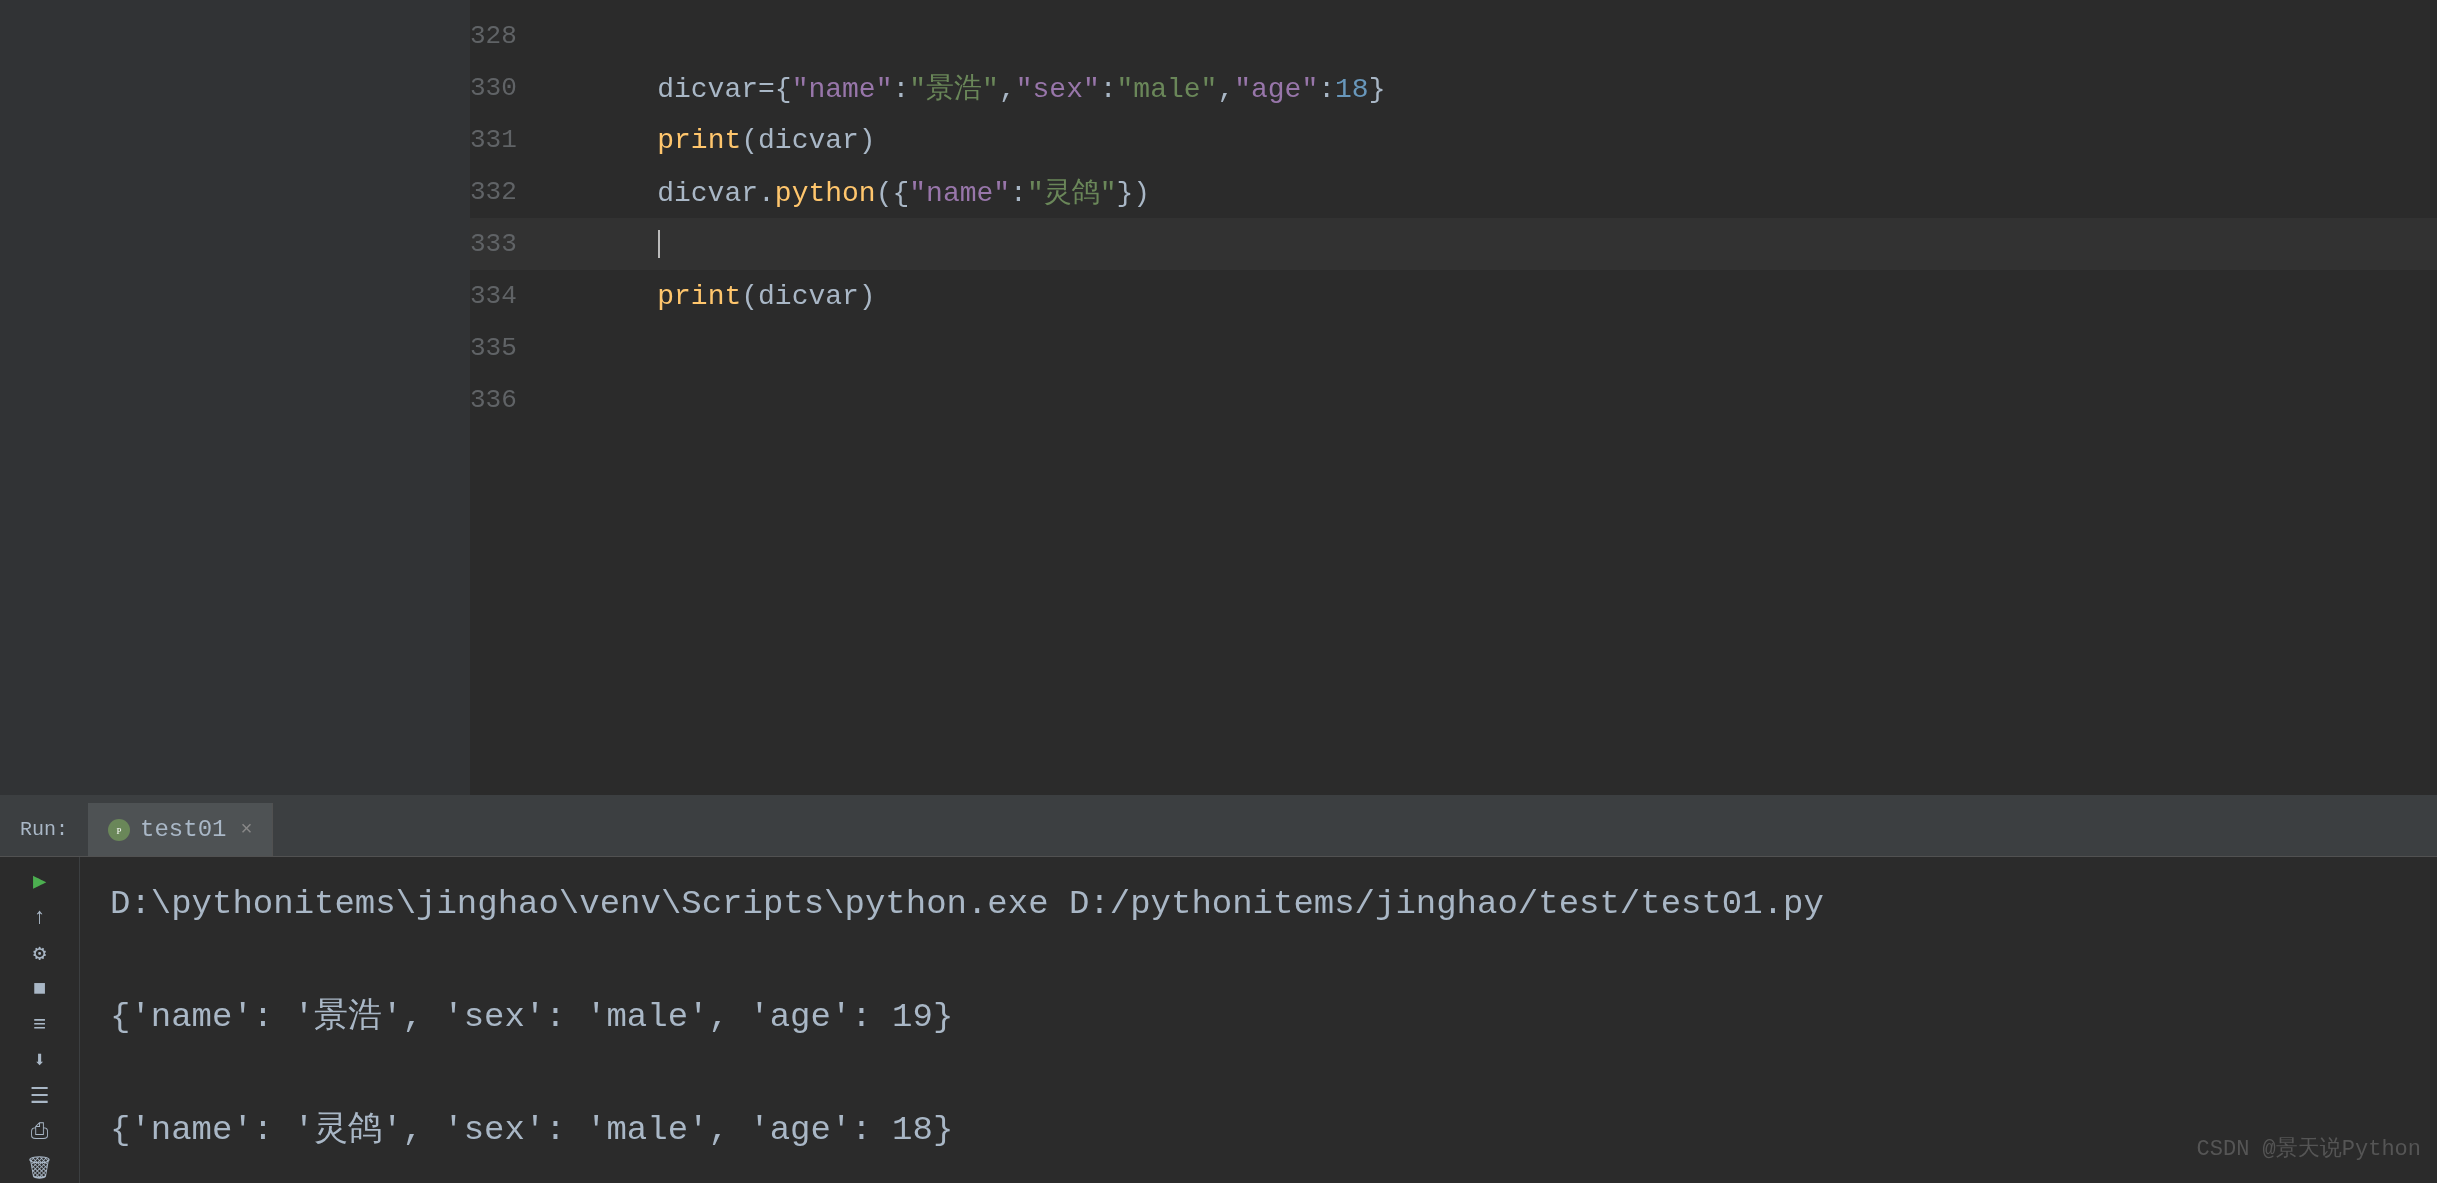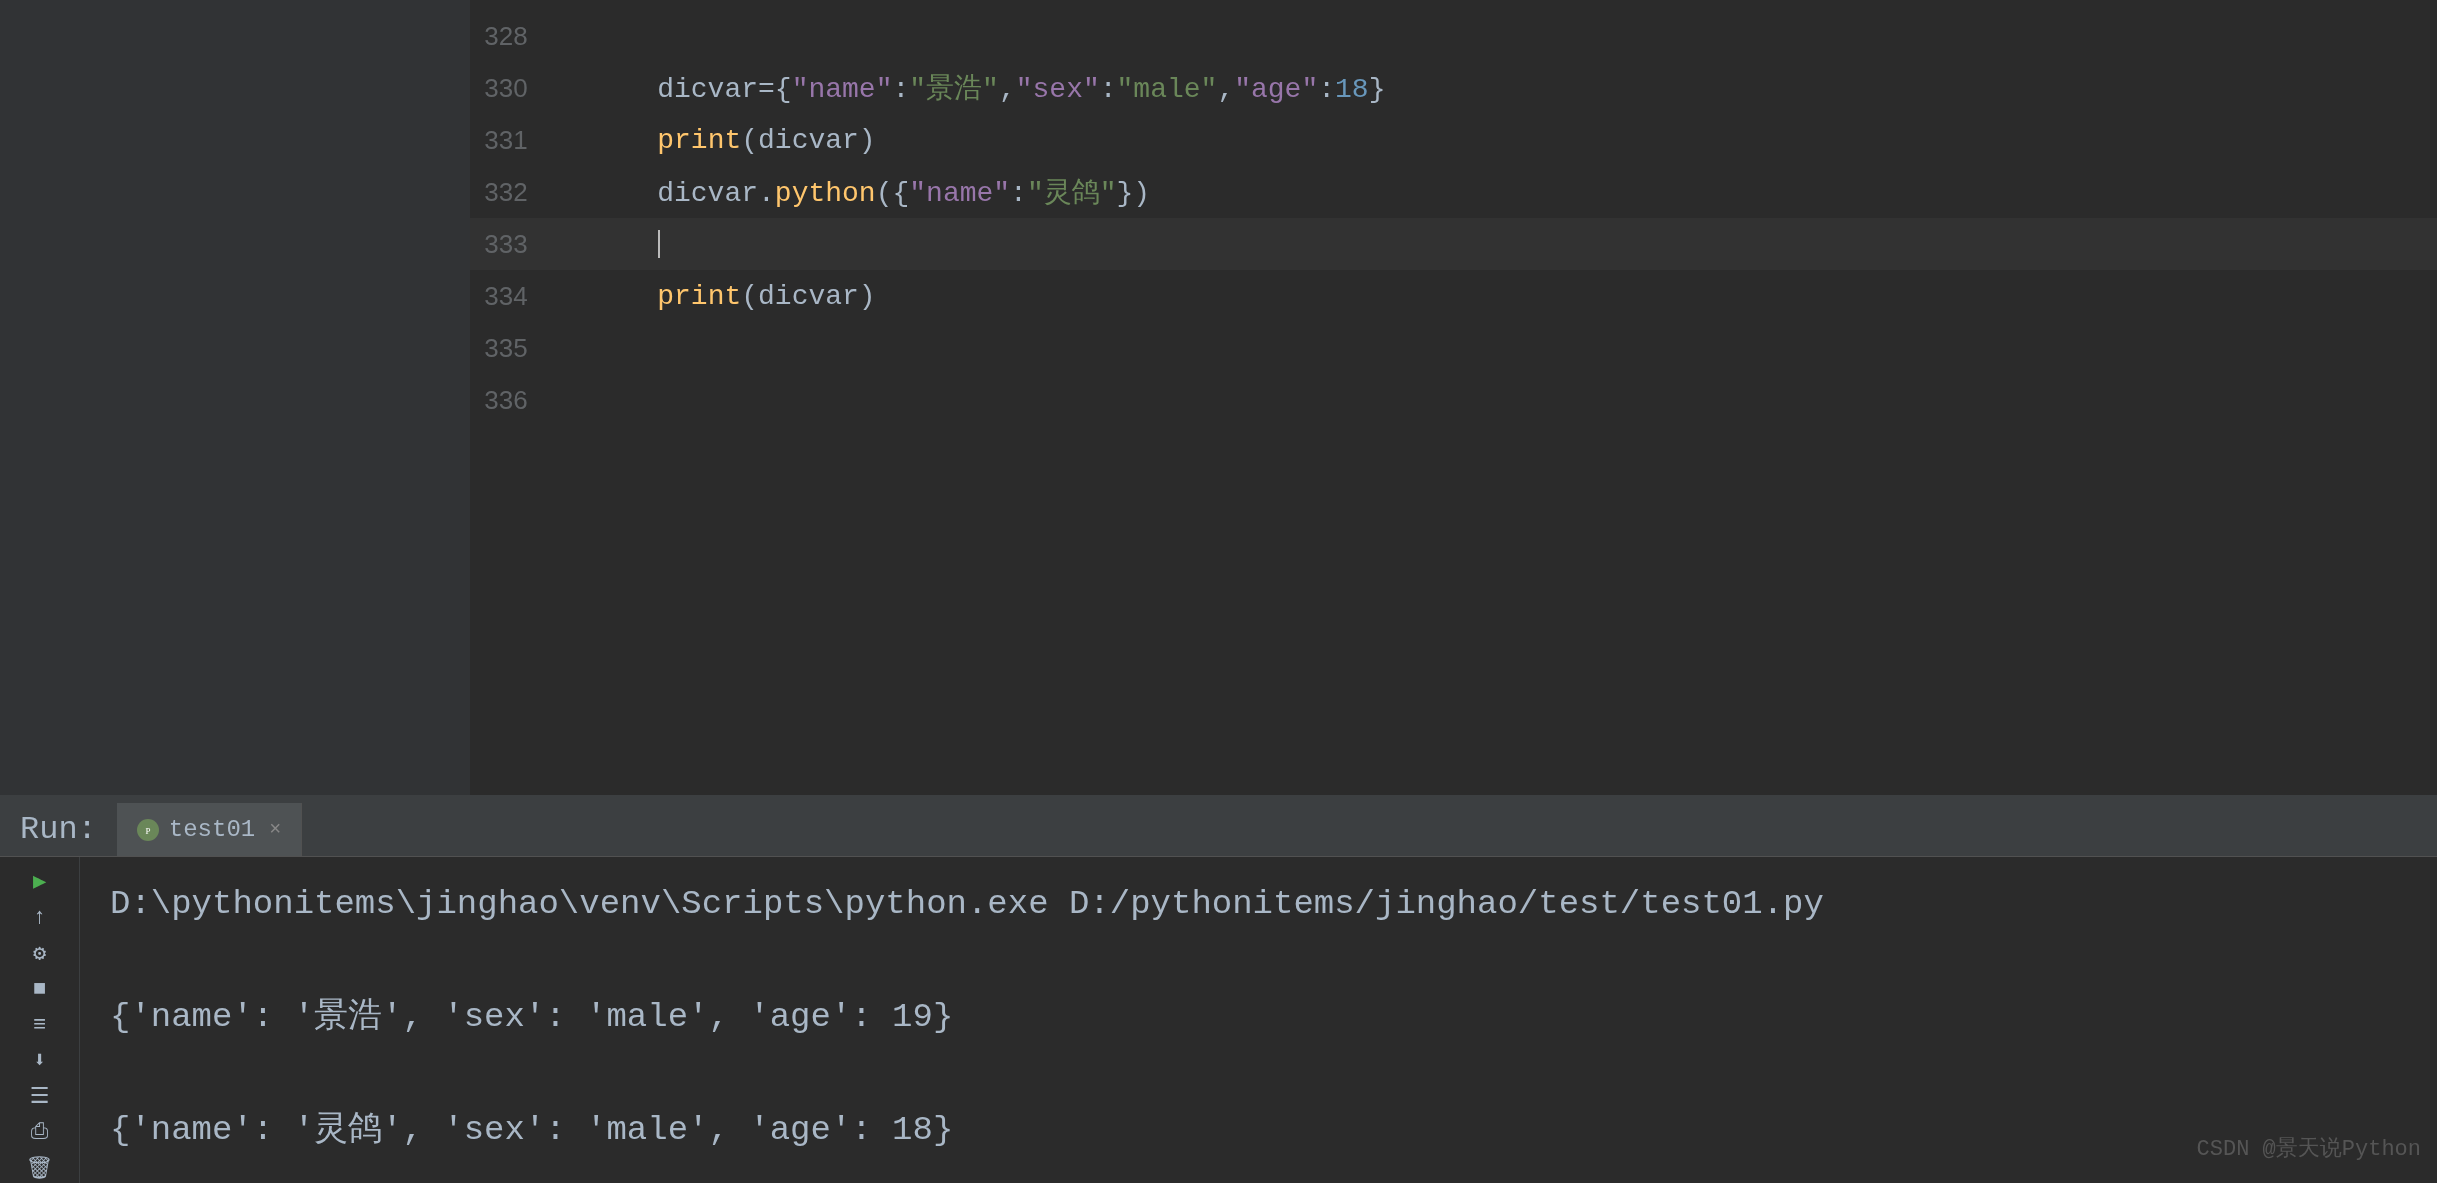--- a/index.html
+++ b/index.html
@@ -54,26 +54,26 @@
       height: 52px;
       min-height: 52px;
     }
 
     .code-line.active-line {
       background: #323232;
     }
 
     .line-number {
       width: 100px;
-      text-align: center;
+      text-align: left;
       padding-right: 28px;
       color: #606366;
       font-size: 26px;
       flex-shrink: 0;
-      font-family: Liberation Sans, sans-serif;
+      font-family: Liberation Mono, monospace;
       user-select: none;
     }
 
     .line-content {
       flex: 1;
       font-size: 28px;
       font-family: 'Courier New', Courier, monospace;
       white-space: pre;
       padding-left: 20px;
       color: #a9b7c6;
@@ -114,21 +114,21 @@
       background: #3c3f41;
       display: flex;
       align-items: center;
       padding-left: 0;
       border-bottom: 1px solid #515151;
     }
 
     .run-label {
       color: #a9b7c6;
       font-family: 'Courier New', Courier, monospace;
-      font-size: 32px;
+      font-size: 20px;
       padding: 0 20px;
     }
 
     .run-tab {
       display: flex;
       align-items: center;
       height: 100%;
       padding: 0 20px;
       background: #4e5254;
       color: #a9b7c6;

